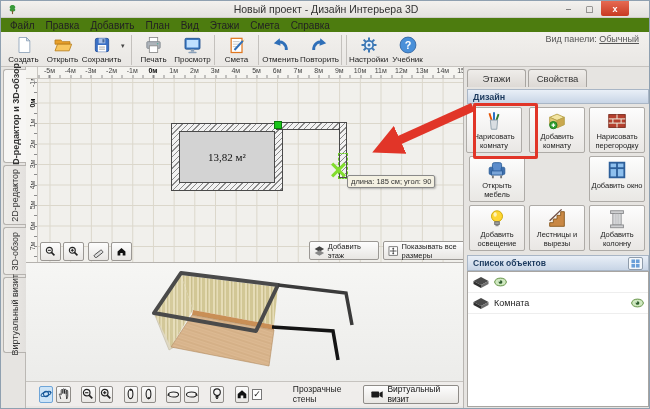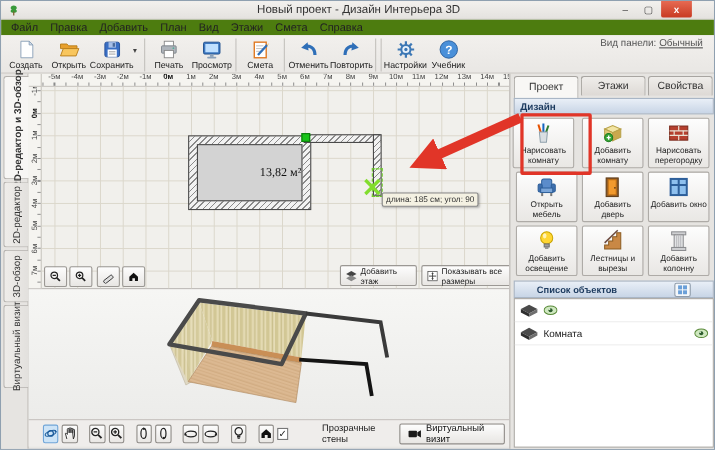--- a/index.html
+++ b/index.html
@@ -43,21 +43,21 @@
   .hruler .ticks { position:absolute; left:0; bottom:0; width:100%; height:3px; background:repeating-linear-gradient(to right,#8c8c8c 0 1px,transparent 1px 10.35px); background-position-x:11.5px; }
   .vruler { position:absolute; left:0; top:12px; width:12px; height:184px; background:#f5f4f0; border-right:1px solid #c9c6c0; }
   .vruler .lab { position:absolute; left:1px; transform:translateY(-50%) rotate(-90deg); transform-origin:center; font-size:7px; color:#444; width:10px; text-align:center; }
   .vruler .ticks { position:absolute; right:0; top:0; height:100%; width:3px; background:repeating-linear-gradient(to bottom,#8c8c8c 0 1px,transparent 1px 10.25px); background-position-y:3px; }
   .lab.zero { font-weight:bold; color:#111; }
   .gridarea { position:absolute; left:12px; top:12px; width:425px; height:184px;
     background-image:linear-gradient(to right,#dbd7cb 1px,transparent 1px),linear-gradient(to bottom,#dbd7cb 1px,transparent 1px);
     background-size:20.7px 20.5px; background-position:11.5px 3px; }
   .wall-hatch { background:repeating-linear-gradient(135deg,#f2f2f2 0 3px,#8a8a8a 3px 4px); border:1px solid #4a4a4a; }
   .room-outer { position:absolute; left:145px; top:56px; width:112px; height:68px; }
-  .room-inner { position:absolute; left:7px; top:7px; right:7px; bottom:7px; background:#d3d3d3; border:1px solid #4a4a4a; display:flex; align-items:center; justify-content:flex-end; }
+  .room-inner { position:absolute; left:7px; top:7px; right:7px; bottom:7px; background:#d3d3d3; border:1px solid #4a4a4a; display:flex; align-items:center; justify-content:center; }
   .room-label { font-family:"Liberation Serif", serif; font-size:11px; color:#111; }
   .hwall { position:absolute; left:250px; top:55px; width:70px; height:8px; }
   .vwall { position:absolute; left:313px; top:55px; width:8px; height:56px; }
   .vwall-live { position:absolute; left:312px; top:86px; width:10px; height:26px; border:1px dashed #6ecc2a; background:transparent; }
   .handle { position:absolute; left:248px; top:54px; width:8px; height:8px; background:#18c418; border:1px solid #0a7a0a; }
   .cursorx { position:absolute; left:304px; top:95px; width:16px; height:16px; }
   .cursorx::before,.cursorx::after { content:""; position:absolute; left:7px; top:-1px; width:3px; height:18px; background:#82dd2e; }
   .cursorx::before { transform:rotate(45deg); } .cursorx::after { transform:rotate(-45deg); }
   .tooltip { position:absolute; left:321px; top:108px; background:#f4f1e2; border:1px solid #8a8a8a; border-radius:2px; font-size:7.5px; color:#333; padding:1px 3px; box-shadow:1px 1px 2px rgba(0,0,0,.25); white-space:nowrap; }
   .planbtn { position:absolute; height:19px; background:linear-gradient(#fdfdfd,#e8e6e3); border:1px solid #9b9894; border-radius:2px; display:flex; align-items:center; justify-content:center; gap:3px; font-size:7.5px; color:#222; padding:0 4px; }
@@ -76,21 +76,21 @@
   .visitbtn { height:19px; border:1px solid #8f8c88; border-radius:2px; background:linear-gradient(#fdfdfd,#e8e6e3); display:flex; align-items:center; gap:4px; font-size:8.5px; color:#111; padding:0 7px; }
 
   
   .rpanel { position:absolute; left:462px; top:66px; width:188px; height:343px; background:#e6e4e1; border-left:1px solid #b9b6b2; }
   .rtabs { position:absolute; left:3px; top:2px; height:18px; display:flex; gap:2px; }
   .rtab { width:59px; height:18px; background:linear-gradient(#efedea,#ddd9d5); border:1px solid #a8a5a1; border-bottom:none; border-radius:3px 3px 0 0; font-size:9.5px; color:#333; display:flex; align-items:center; justify-content:center; }
   .rtab.active { background:#f8f7f5; font-weight:normal; height:20px; }
   .sechdr { position:absolute; left:3px; width:182px; height:15px; background:linear-gradient(#e9eff7,#c8d5e6); border:1px solid #a9b6c6; font-size:9px; font-weight:bold; color:#1c3a5e; display:flex; align-items:center; padding:0 5px; }
   .gbtn { position:absolute; width:56px; height:46px; background:linear-gradient(#fdfdfd,#e9e7e4); border:1px solid #aeaba7; border-radius:2px; display:flex; flex-direction:column; align-items:center; padding-top:2px; }
   .gbtn .glabel { font-size:7.5px; color:#222; text-align:center; line-height:1.15; margin-top:1px; }
-  .objhdr { position:absolute; left:3px; top:188px; width:182px; height:16px; background:linear-gradient(#e9eff7,#c8d5e6); border:1px solid #a9b6c6; font-size:8.5px; display:flex; align-items:center; padding:0 20px; color:#1c3a5e; }
+  .objhdr { position:absolute; left:3px; top:188px; width:182px; height:16px; background:linear-gradient(#e9eff7,#c8d5e6); border:1px solid #a9b6c6; font-size:8.5px; display:flex; align-items:center; padding:0 5px; color:#1c3a5e; }
   .objhdr .t { font-weight:bold; flex:1; }
   .objhdr .v { font-weight:normal; color:#33506e; margin-right:3px; font-size:8px;margin-top:28px; }
   .viewlist-btn { width:15px; height:13px; border:1px solid #8f9cab; border-radius:2px; background:#f4f7fa; display:flex; align-items:center; justify-content:center; }
   .objlist { position:absolute; left:3px; top:204px; width:182px; height:136px; background:#fff; border:1px solid #a8a5a1; }
   .obj-item { display:flex; align-items:center; padding:3px 4px; border-bottom:1px solid #eee; }
   .obj-icn { width:18px; margin-right:4px; }
   .obj-main { flex:1; }
   .obj-name { font-size:9px; color:#222; }
   .obj-size { font-size:8px; color:#777; }
   .eye { width:13px; height:10px; }
@@ -471,23 +471,20 @@
     <svg width="15" height="11" viewBox="0 0 17 12">
         <rect x="0.5" y="2" width="10.5" height="8" rx="1" fill="#1a1a1a"></rect>
         <polygon points="11.5,4 16,1.5 16,10.5 11.5,8" fill="#1a1a1a"></polygon>
       </svg>
     <span>Виртуальный визит</span>
   </div>
 </div>
 
 <div class="rpanel">
   <div class="rtabs">
-    <div class="rtab active">
-        <span>Проект</span>
-      </div>
     <div class="rtab">
         <span>Этажи</span>
       </div>
     <div class="rtab">
         <span>Свойства</span>
       </div>
   </div>
   <div class="sechdr" style="top:22px;">
       <span>Дизайн</span>
     </div>
@@ -530,28 +527,20 @@
     <svg width="22" height="22" viewBox="0 0 24 24">
         <rect x="7" y="4" width="10" height="10" rx="2" fill="#5b8ccb" stroke="#2d5f9a"></rect>
         <rect x="3.5" y="9" width="4" height="8" rx="1.5" fill="#3f6fae" stroke="#2d5f9a"></rect>
         <rect x="16.5" y="9" width="4" height="8" rx="1.5" fill="#3f6fae" stroke="#2d5f9a"></rect>
         <rect x="6" y="13" width="12" height="4.5" fill="#7aa5d8" stroke="#2d5f9a"></rect>
         <rect x="6.5" y="18" width="2" height="3" fill="#777"></rect>
         <rect x="15.5" y="18" width="2" height="3" fill="#777"></rect>
       </svg>
     <span class="glabel">Открыть мебель</span>
   </div>
-  <div class="gbtn" style="left:65px; top:89px;">
-    <svg width="22" height="22" viewBox="0 0 24 24">
-        <rect x="5.5" y="3" width="12" height="18.5" fill="#8a5a2b" stroke="#5e3b17"></rect>
-        <rect x="7.5" y="4.8" width="8" height="15" fill="#f29a2e" stroke="#c06f12"></rect>
-        <circle cx="14.2" cy="12.8" r="0.9" fill="#5e3b17"></circle>
-      </svg>
-    <span class="glabel">Добавить дверь</span>
-  </div>
   <div class="gbtn" style="left:5px; top:138px;">
     <svg width="22" height="22" viewBox="0 0 24 24">
         <circle cx="12" cy="9" r="6" fill="#ffd633" stroke="#c9a400"></circle>
         <ellipse cx="10" cy="7" rx="1.8" ry="2.5" fill="#fff3b8"></ellipse>
         <rect x="9.5" y="15" width="5" height="3" fill="#9e9e9e" stroke="#6e6e6e"></rect>
         <rect x="10.3" y="18.3" width="3.4" height="1.6" fill="#8a8a8a"></rect>
       </svg>
     <span class="glabel">Добавить освещение</span>
   </div>
 

